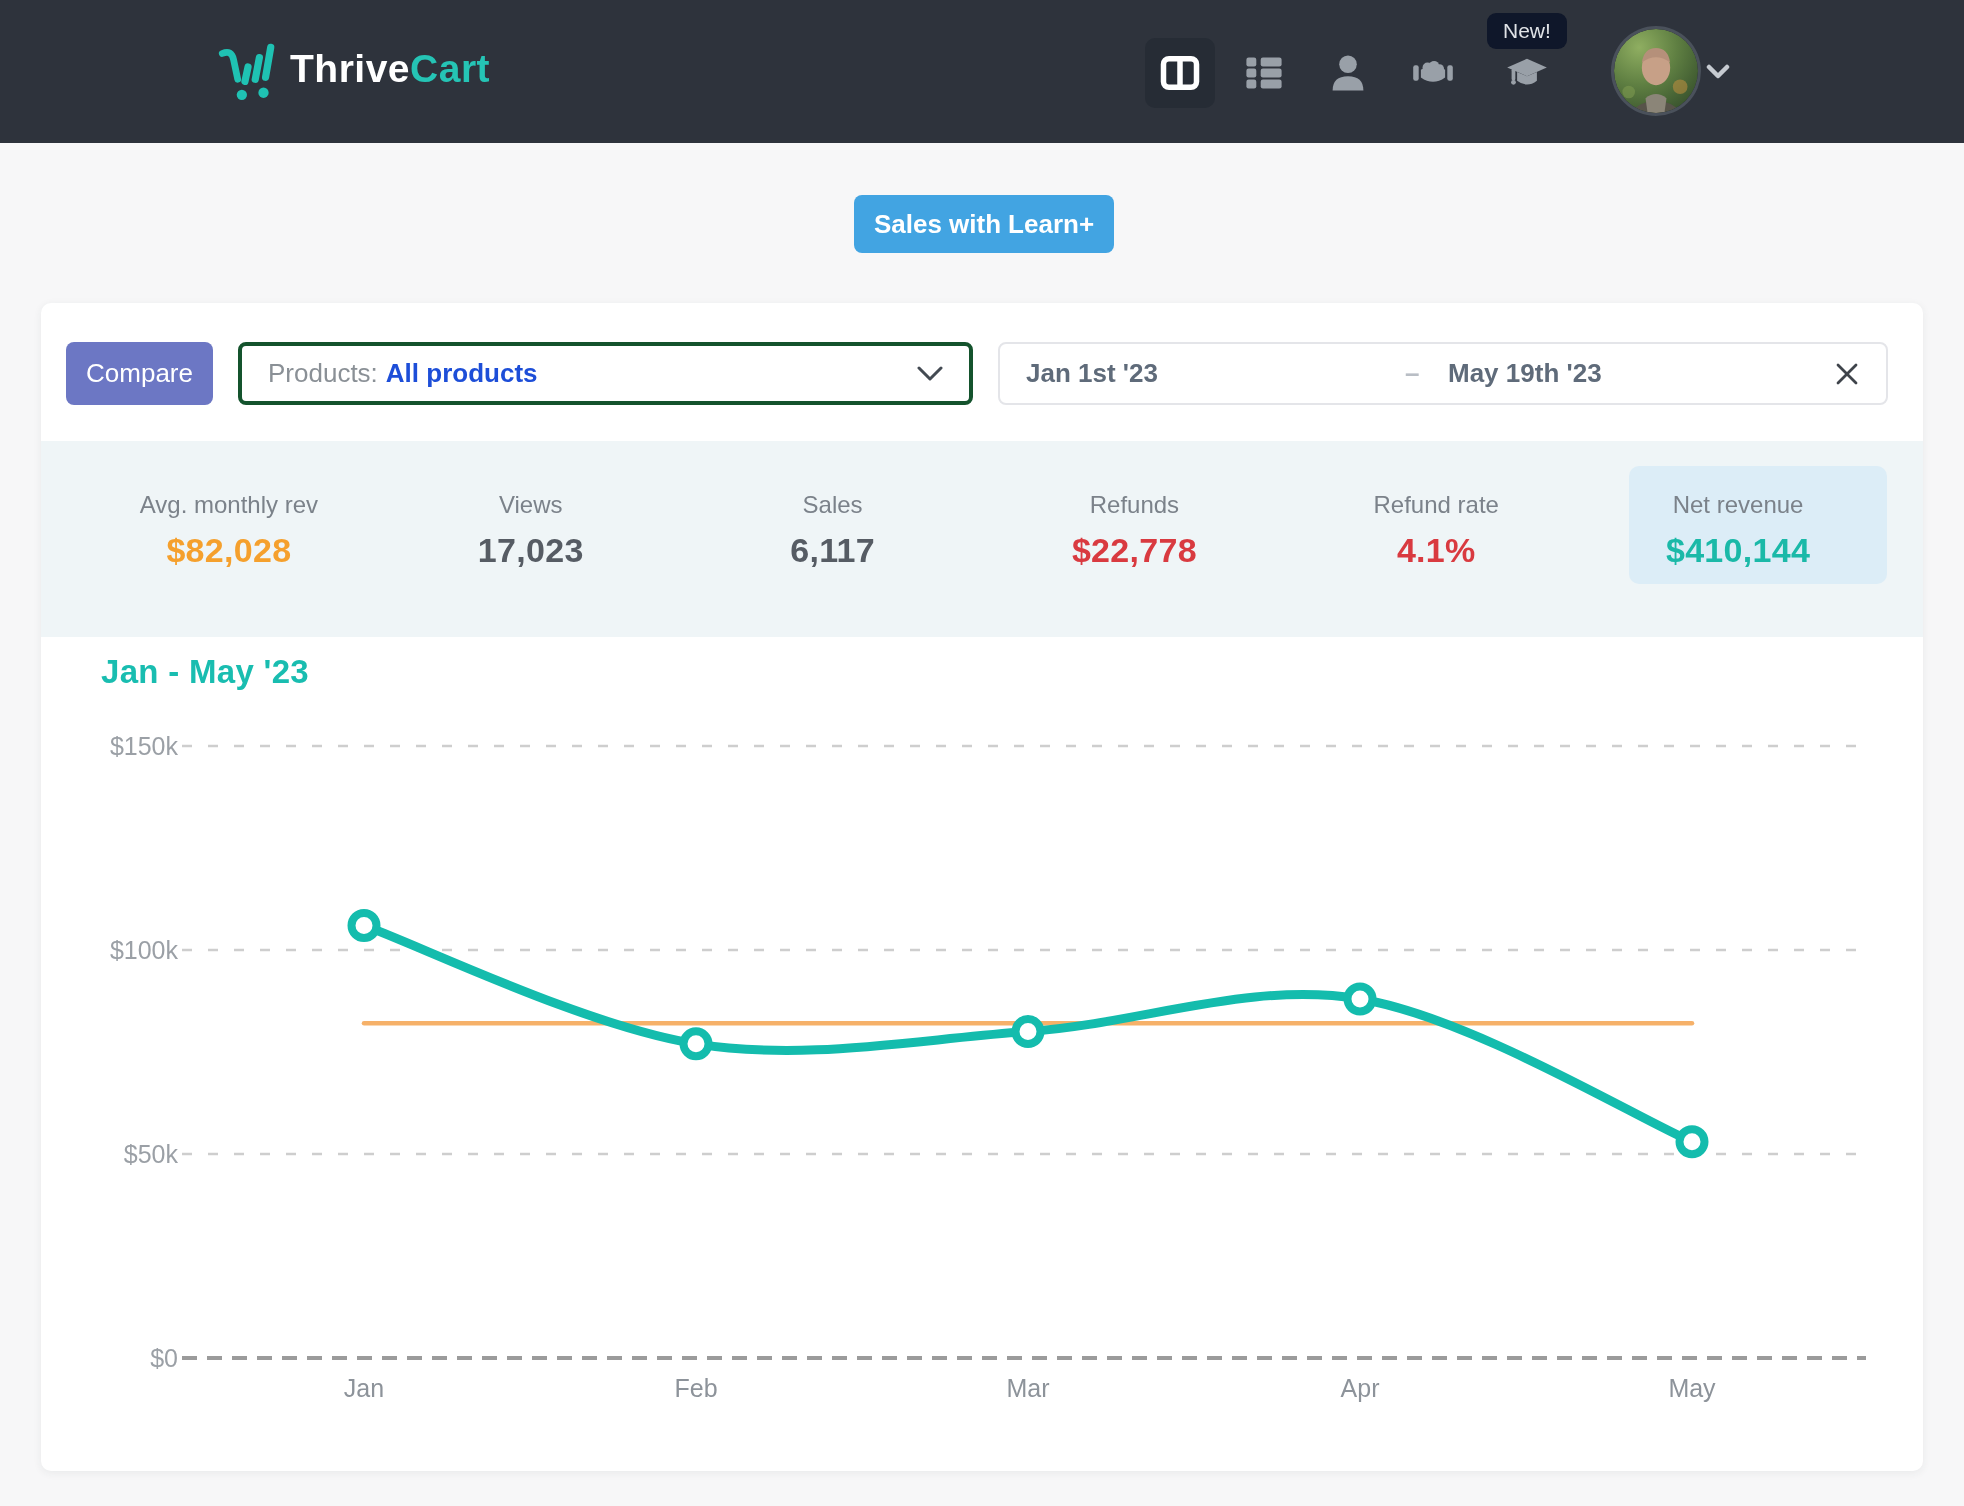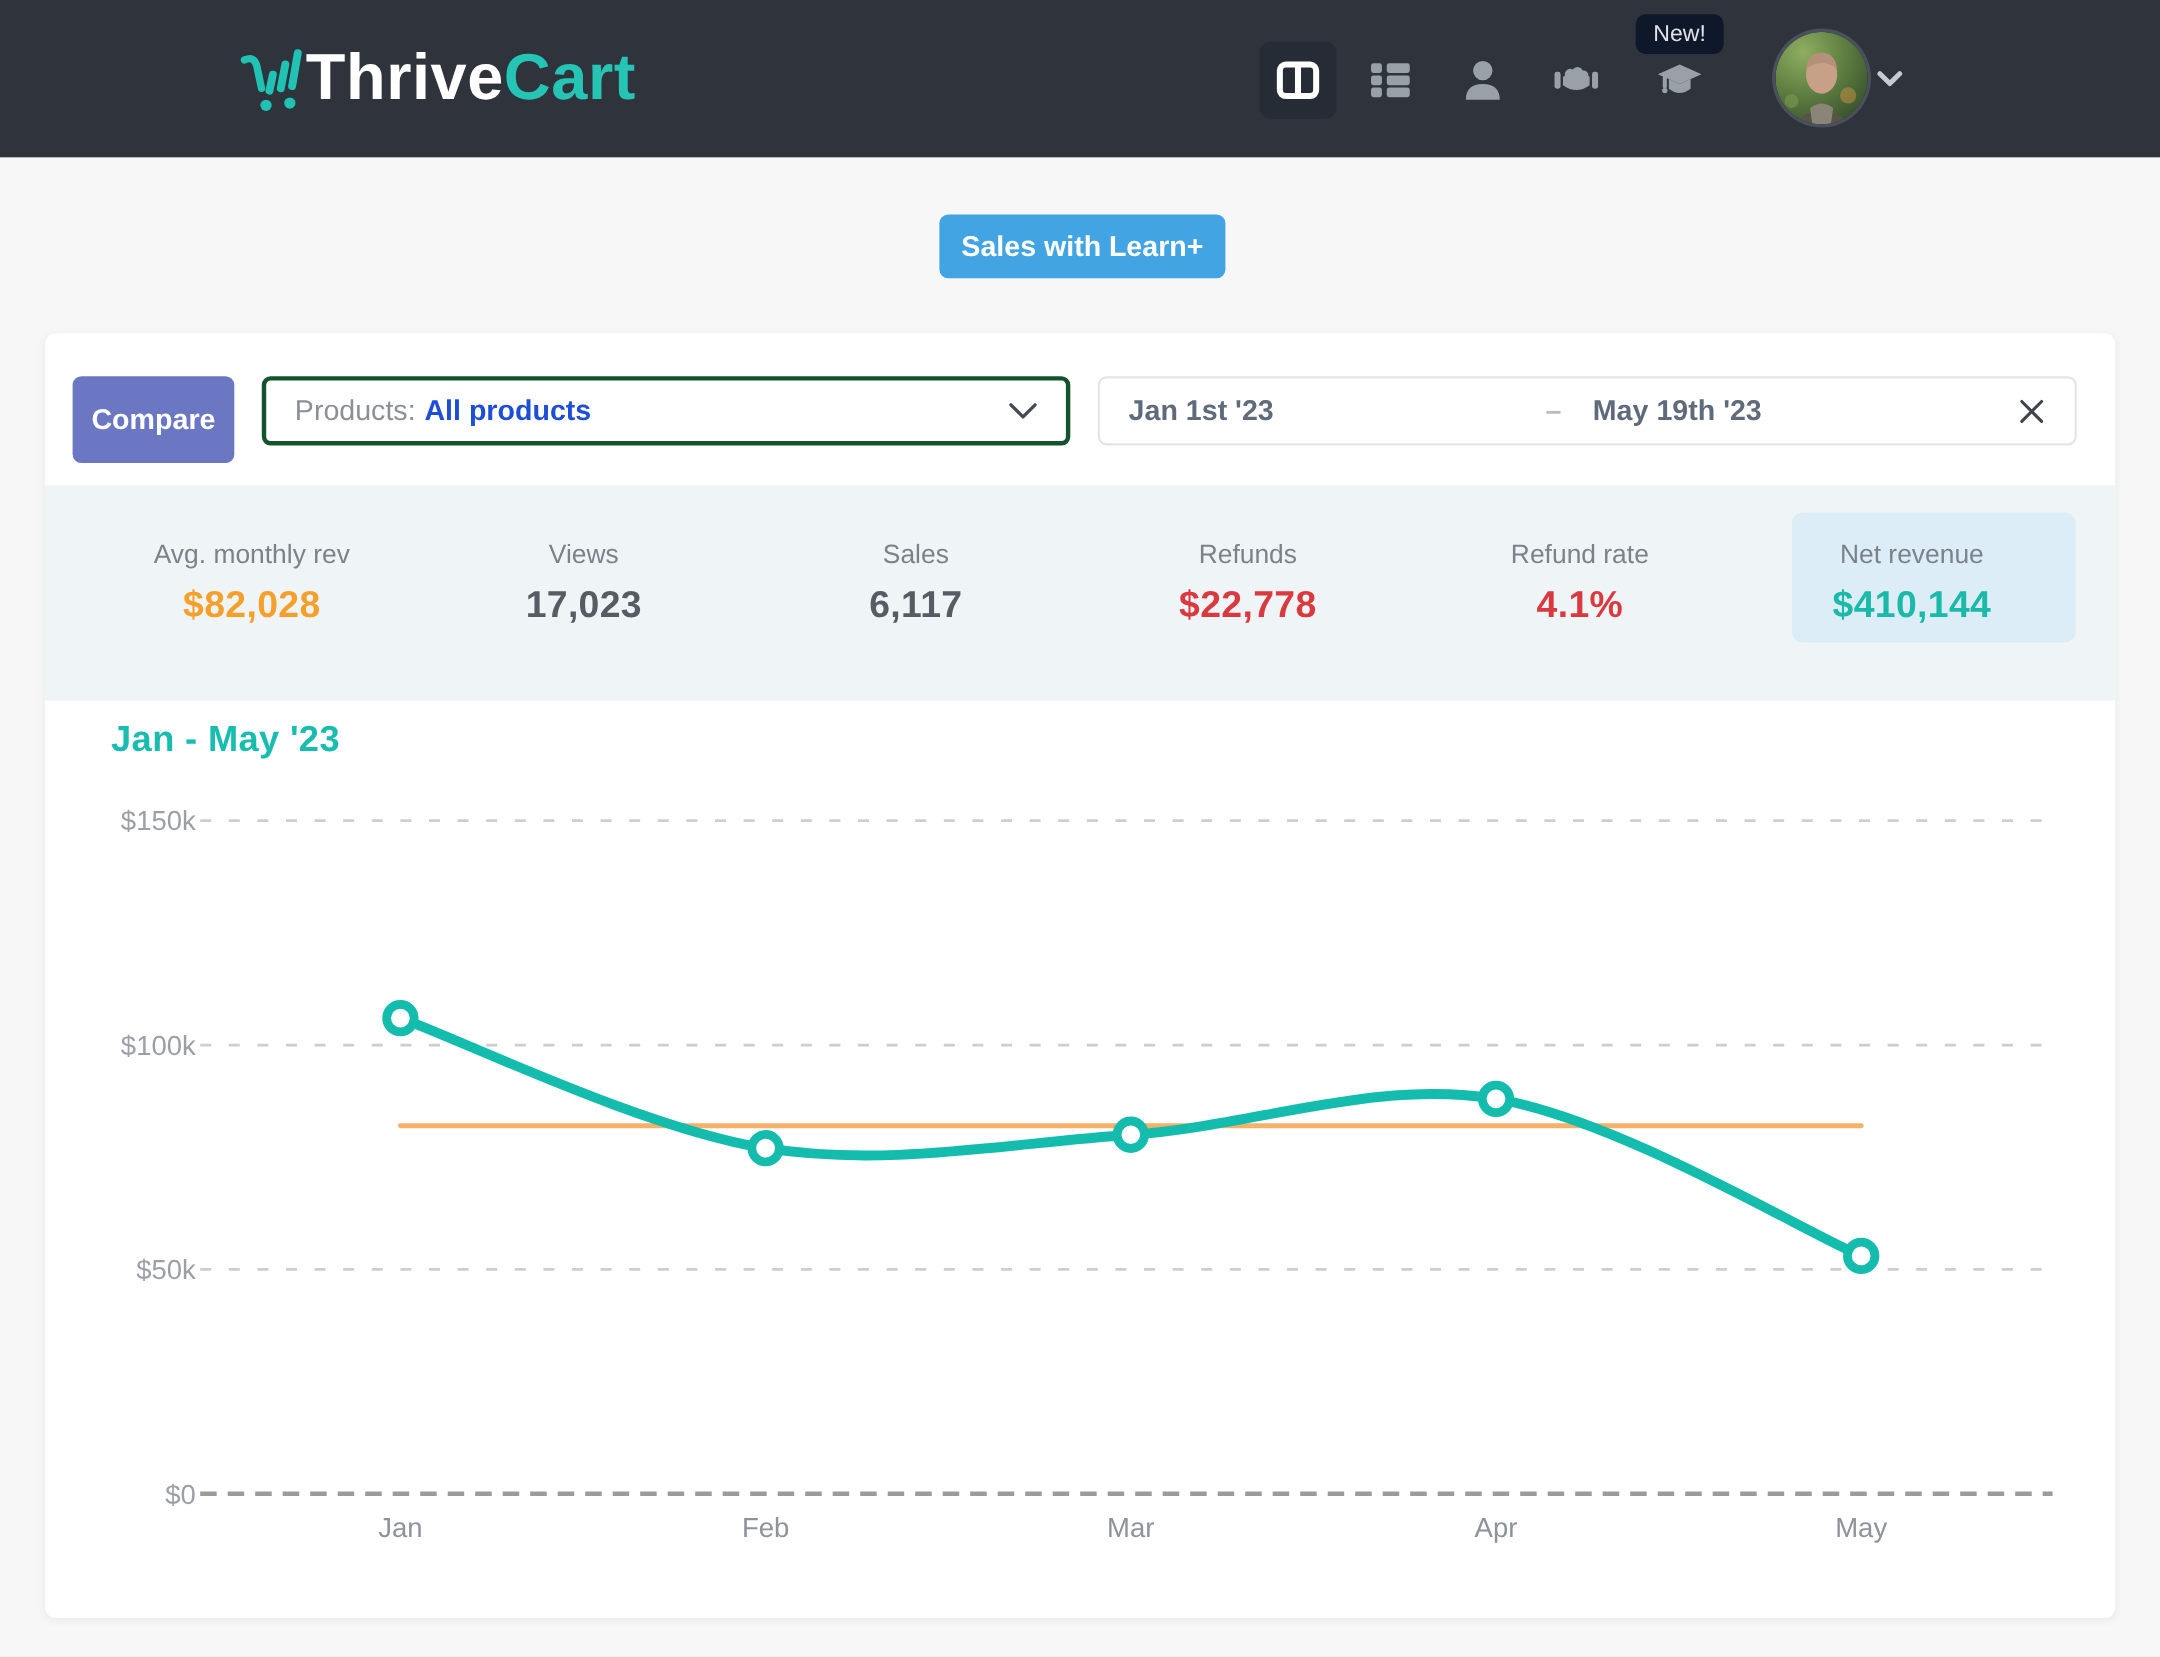--- a/index.html
+++ b/index.html
@@ -10,21 +10,21 @@
     background: #f7f7f8; overflow: hidden;
   }
 
   
   .topbar {
     position: absolute; left: 0; top: 0; width: 1964px; height: 143px;
     background: #2e333c;
   }
   .brand { position: absolute; left: 216px; top: 36px; display: flex; align-items: center; }
   .brand-icon { width: 62px; height: 66px; }
-  .brand-text { font-size: 59px; font-weight: 700; letter-spacing: 0.5px; margin-left: 0; }
+  .brand-text { font-size: 39px; font-weight: 700; letter-spacing: 0.5px; margin-left: 12px; }
   .brand-thrive { color: #ffffff; }
   .brand-cart { color: #25c4b5; }
 
   .nav-icons { position: absolute; top: 0; left: 1105px; height: 143px; }
   .nav-item {
     position: absolute; top: 38px; width: 70px; height: 70px;
     display: flex; align-items: center; justify-content: center;
     border-radius: 10px; cursor: pointer;
   }
   .nav-item.active { background: #262c35; }
@@ -50,23 +50,23 @@
 
   
   .card {
     position: absolute; left: 41px; top: 303px; width: 1882px; height: 1168px;
     background: #ffffff; border-radius: 10px;
     box-shadow: 0 2px 8px rgba(40,50,60,0.07);
   }
 
   
   .compare-btn {
-    position: absolute; left: 25px; top: 39px; width: 147px; height: 79px;
+    position: absolute; left: 25px; top: 39px; width: 147px; height: 63px;
     background: #6c77c4; color: #fff; border: none; border-radius: 8px;
-    font-size: 26px; font-weight: 700; font-family: inherit; cursor: pointer;
+    font-size: 26px; font-weight: 400; font-family: inherit; cursor: pointer;
   }
   .select-box {
     position: absolute; left: 197px; top: 39px; width: 735px; height: 63px;
     background: #fff; border: 4px solid #14532d; border-radius: 8px;
     display: flex; align-items: center; padding: 0 26px; cursor: pointer;
   }
   .select-label { color: #8a9096; font-size: 26px; }
   .select-value { color: #1d4ed8; font-size: 26px; font-weight: 700; margin-left: 8px; }
   .select-box .chev { margin-left: auto; width: 26px; height: 16px; }
 

